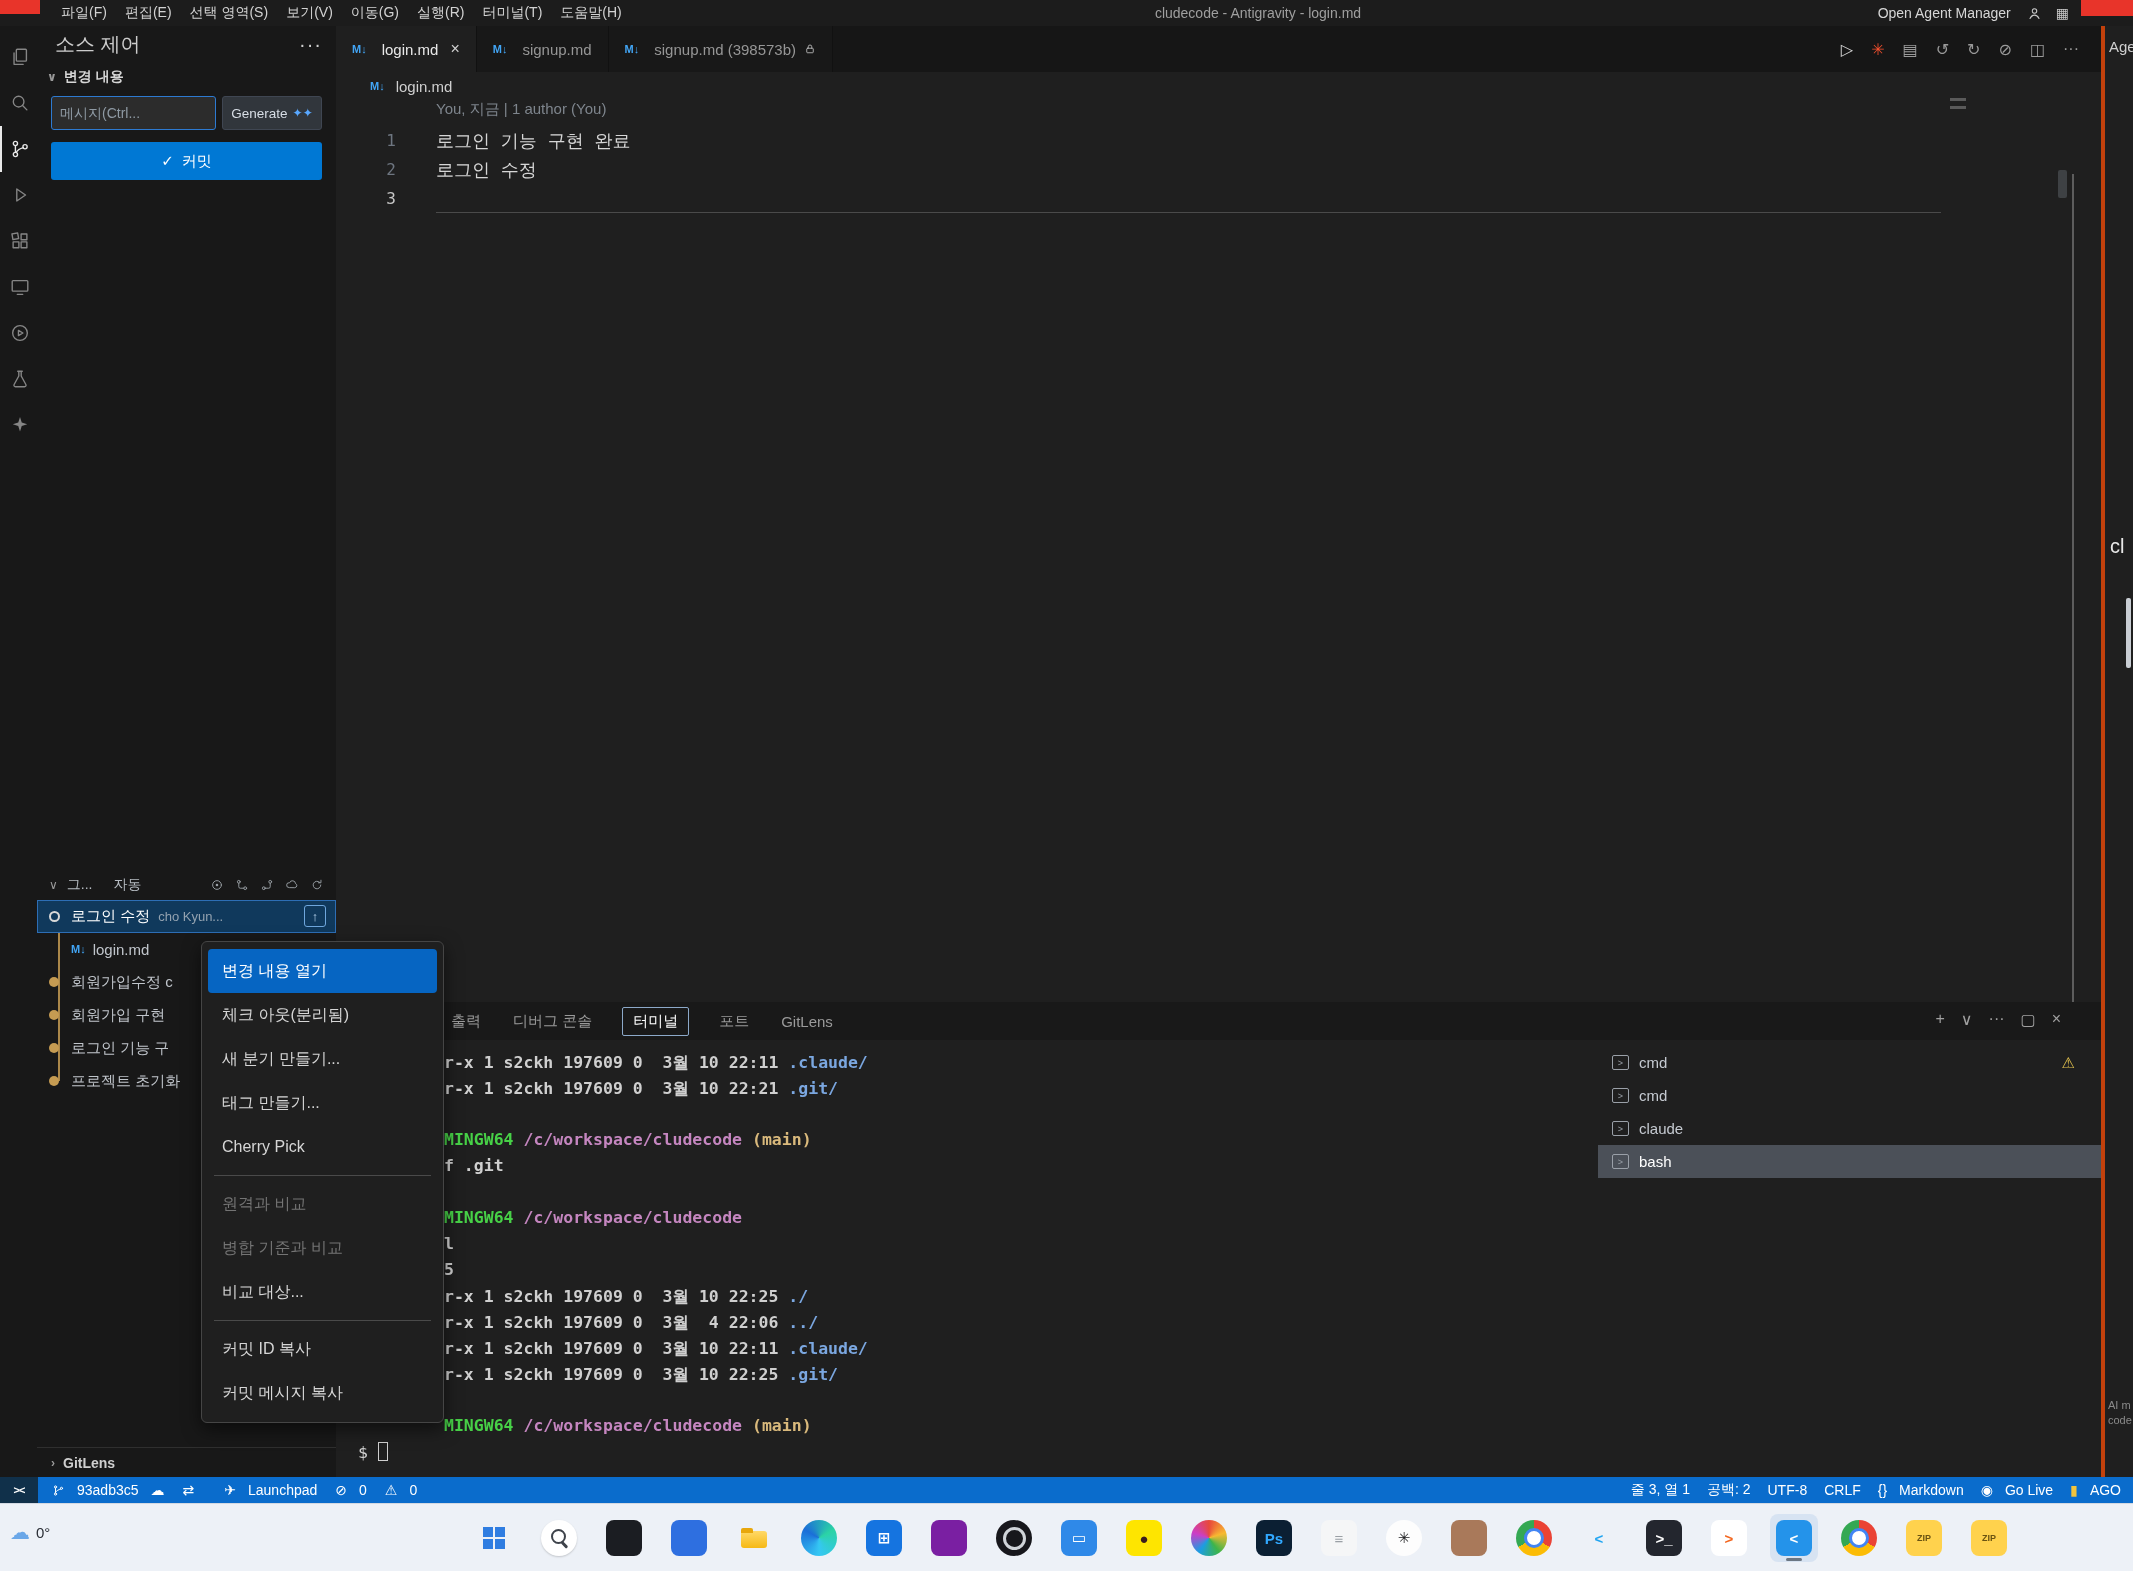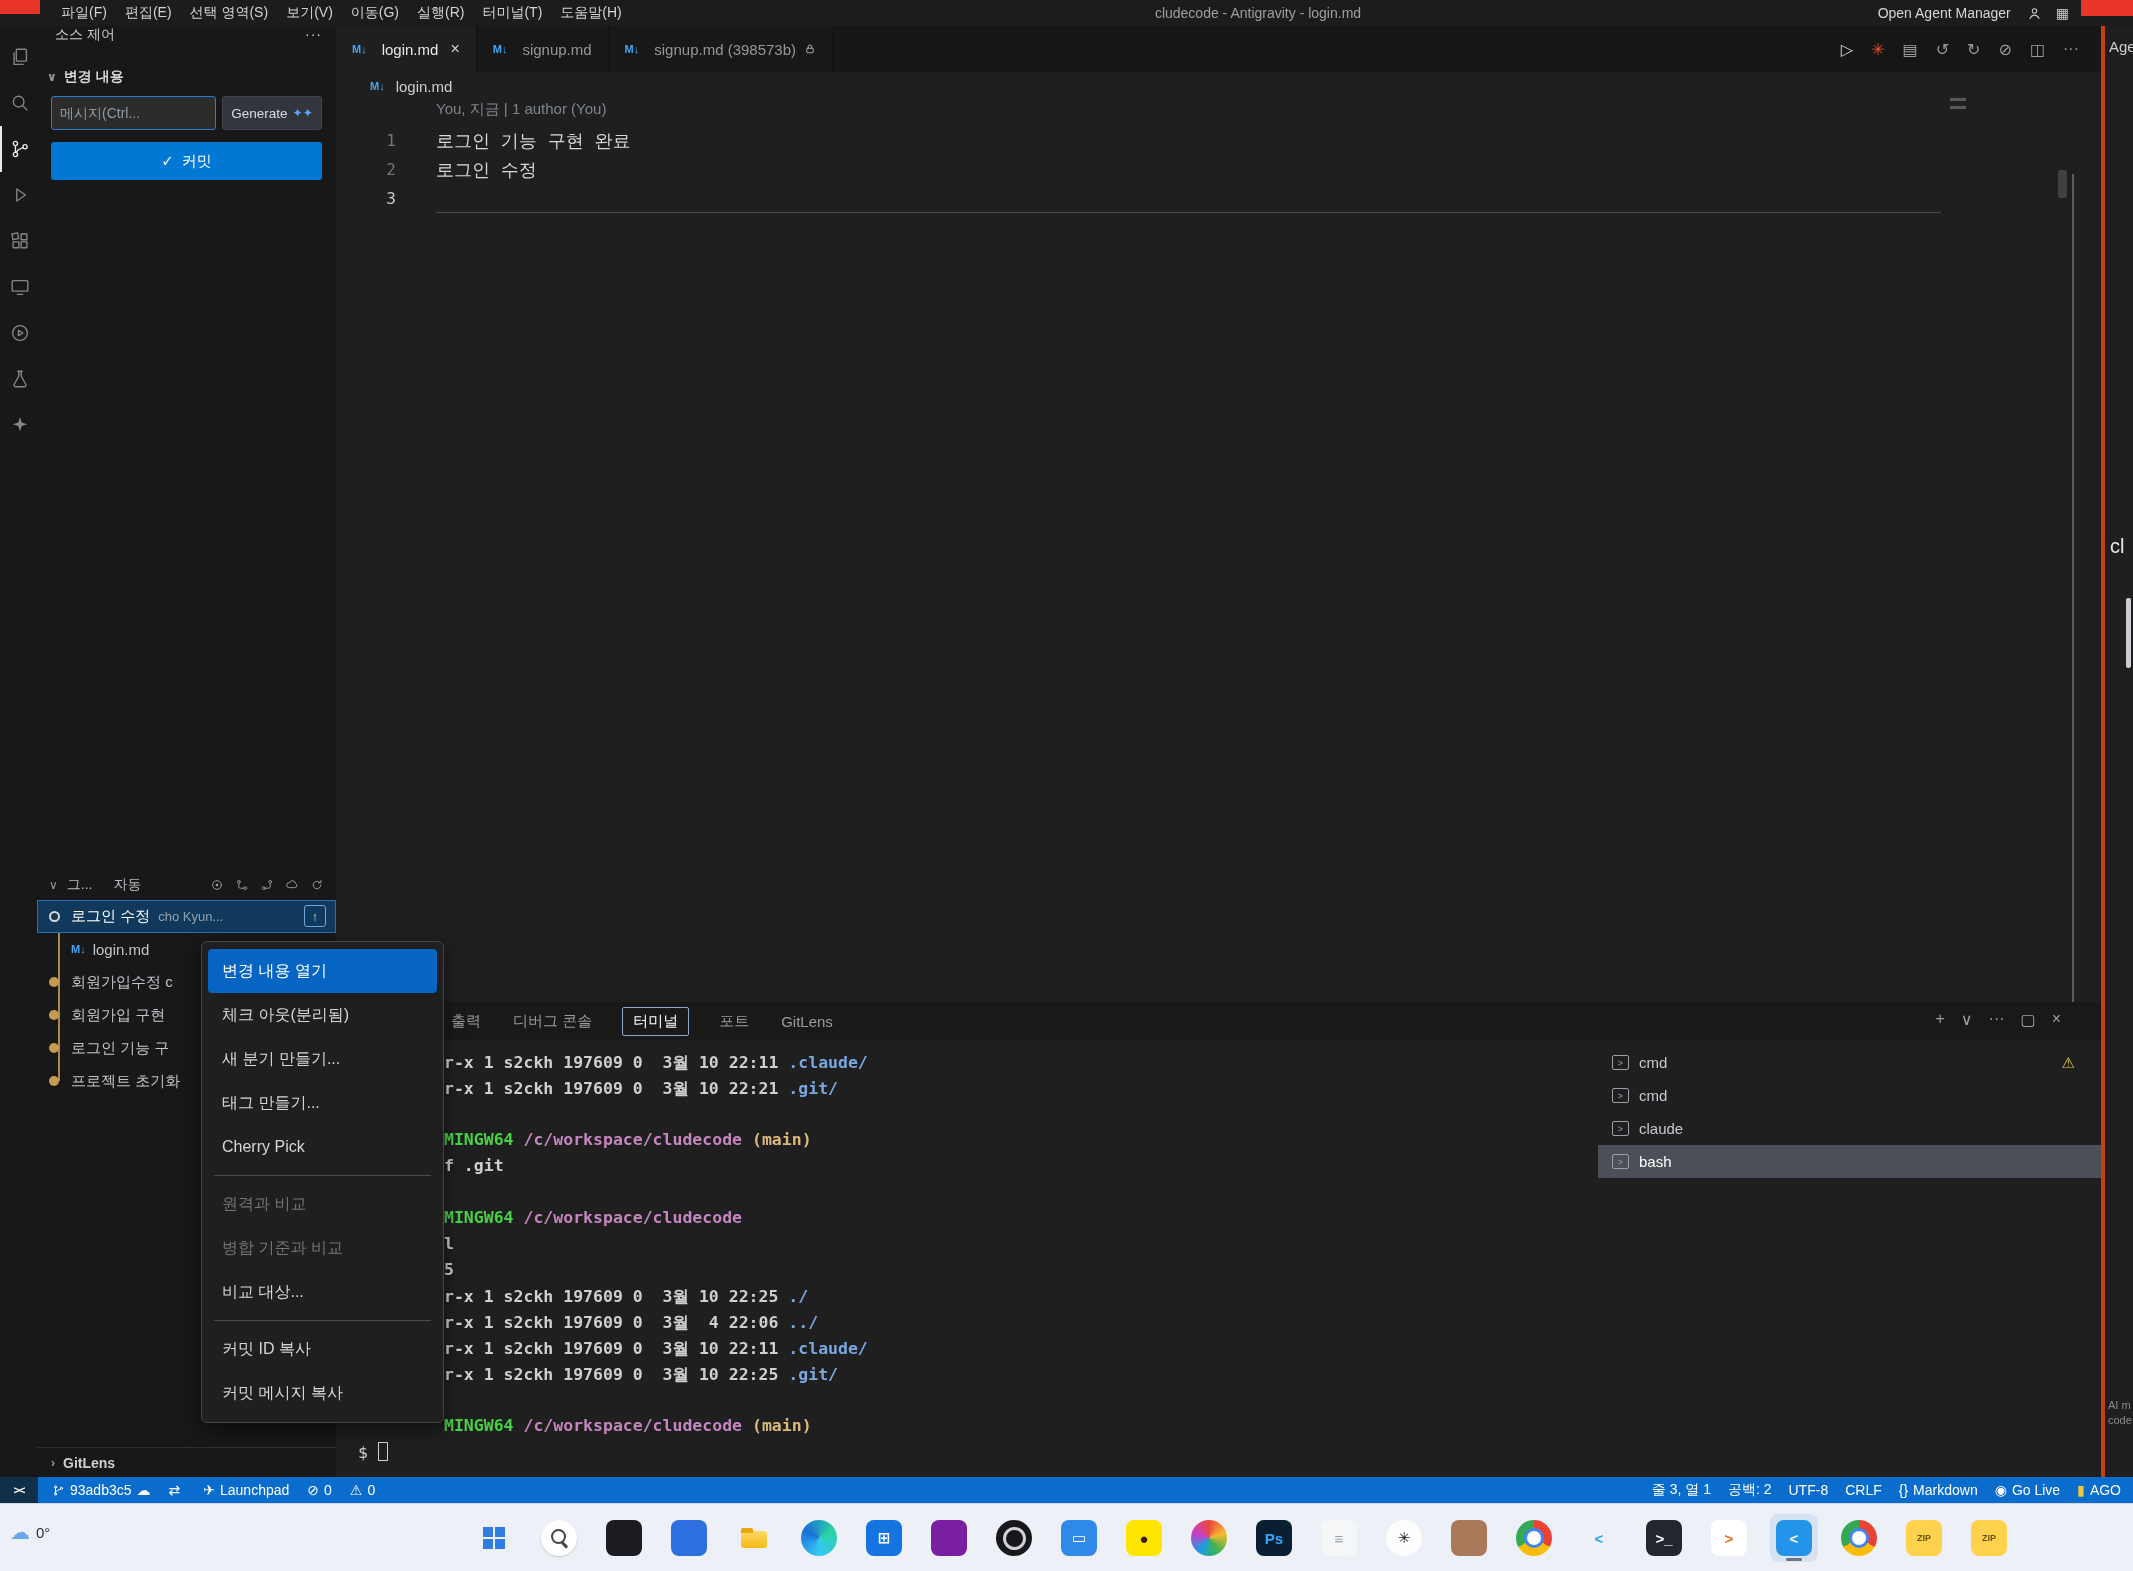--- a/index.html
+++ b/index.html
@@ -18,21 +18,21 @@
   .t-ico { font-size:14px; color:#c9c9c9; display:flex; align-items:center; }
 
   
   .main { display:flex; height:1451px; }
 
   .activitybar { width:37px; background:#181818; display:flex; flex-direction:column; padding-top:8px; flex:none; }
   .act-item { height:46px; display:flex; align-items:center; justify-content:center; color:#868686; border-left:2px solid transparent; }
   .act-item.active { color:#e9e9e9; border-left-color:#e9e9e9; }
 
   .sidebar { width:299px; background:#181818; display:flex; flex-direction:column; flex:none; font-size:15px; }
-  .scm-header { height:36px; display:flex; padding:0 14px 0 18px; color:#cccccc; font-size:14px; }
+  .scm-header { height:36px; display:flex; align-items:center; padding:0 14px 0 18px; color:#cccccc; font-size:20px; }
   .scm-header .more { margin-left:auto; color:#cfcfcf; letter-spacing:1px; }
   .changes-row { height:30px; display:flex; align-items:center; gap:7px; padding-left:10px; color:#d6d6d6; font-weight:600; font-size:14px; }
   .chev { color:#9a9a9a; font-size:12px; }
   .commit-box { padding:4px 14px 8px 14px; }
   .msg-row { display:flex; }
   .msg-input { flex:1; height:34px; min-width:0; background:#2c2c2c; border:1px solid #2d7ad1; border-radius:3px; color:#bbb; font-size:14px; padding:0 8px; font-family:inherit; }
   .msg-input::placeholder { color:#8f9aa4; }
   .gen-btn { width:100px; height:34px; margin-left:6px; background:#31363c; border:1px solid #3f4652; border-radius:3px; color:#d8dee6; font-size:13.5px; display:flex; align-items:center; justify-content:center; gap:5px; font-family:inherit; }
   .gen-btn .spark { color:#59a8ff; font-size:12px; }
   .commit-btn { margin-top:12px; width:100%; height:38px; background:var(--commit-button,#0078d4); border:none; border-radius:3px; color:#fff; font-size:15px; display:flex; align-items:center; justify-content:center; gap:8px; font-family:inherit; }
@@ -109,21 +109,21 @@
   .ctx-item { height:44px; line-height:44px; padding:0 14px; margin:0 6px; color:#d6d6d6; font-size:16px; border-radius:4px; white-space:nowrap; overflow:hidden; }
   .ctx-item.hl { background:var(--menu-highlight,#0665c2); color:#fff; }
   .ctx-item.dis { color:#747474; }
   .ctx-sep { height:1px; background:#4a4a4a; margin:6px 12px; }
 
   
   .statusbar { height:26px; background:var(--status-bar,#0a6ccc); display:flex; align-items:stretch; color:#fff; font-size:14px; }
   .remote-chip { width:38px; background:#10304a; display:flex; align-items:center; justify-content:center; font-weight:700; font-size:11px; letter-spacing:-1px; flex:none; }
   .sb-left { display:flex; align-items:center; gap:18px; padding-left:14px; }
   .sb-right { margin-left:auto; display:flex; align-items:center; gap:17px; padding-right:12px; }
-  .sb-item { display:flex; align-items:center; gap:5px; white-space:nowrap; }
+  .sb-item { display:flex; align-items:center; gap:12px; white-space:nowrap; }
   .sb-zip { color:#f3c43c; }
 
   
   .taskbar { height:68px; background:#edf1f7; border-top:1px solid #d3d9e2; position:relative; }
   .weather { position:absolute; left:10px; top:16px; display:flex; align-items:center; gap:6px; font-size:15px; color:#2b2f36; }
   .weather .w-ico { color:#6aa7e8; font-size:20px; }
   .tb-row { position:absolute; left:470px; top:10px; display:flex; gap:17px; }
   .tb-wrap { width:48px; height:48px; border-radius:8px; display:flex; align-items:center; justify-content:center; position:relative; }
   .tb-wrap.active { background:#d7e3f2; }
   .tb-wrap.active::after { content:""; position:absolute; bottom:1px; left:16px; width:16px; height:3px; border-radius:2px; background:#6b7683; }

